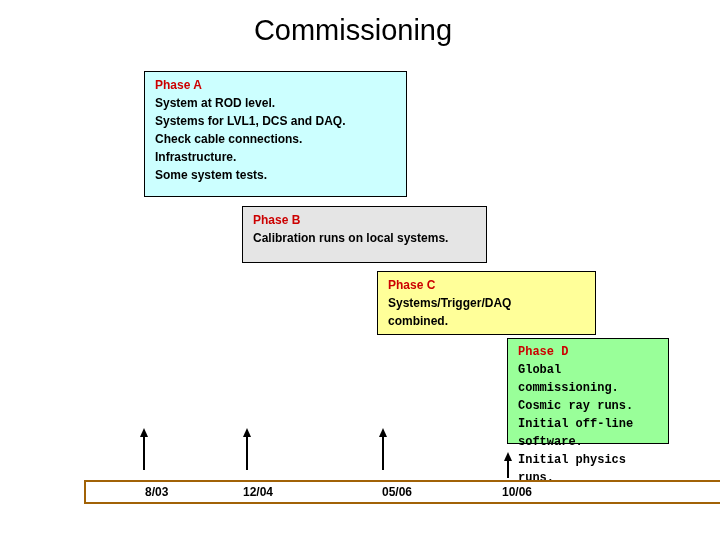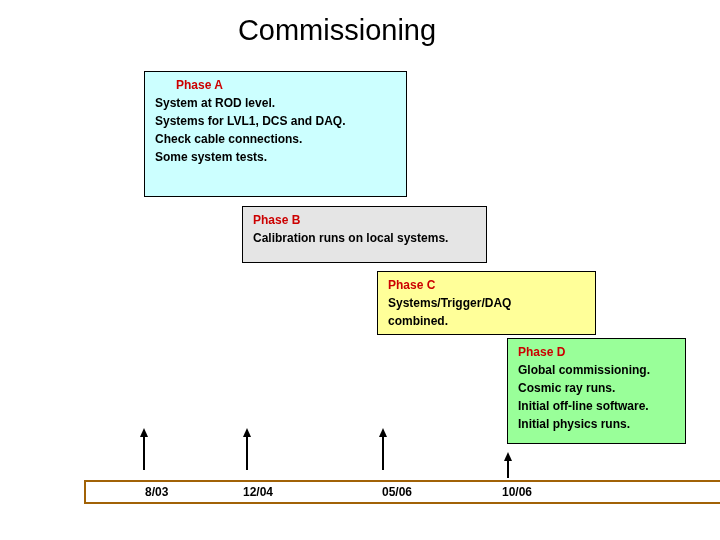--- a/index.html
+++ b/index.html
@@ -6,21 +6,21 @@
   .slide {
     position: relative;
     width: 720px;
     height: 540px;
     background: #ffffff;
     font-family: "Liberation Sans", sans-serif;
     overflow: hidden;
   }
   .slide-title {
     position: absolute;
-    left: 0;
+    left: 16px;
     top: 14px;
     width: 674px;
     margin: 0;
     text-align: center;
     font-size: 29px;
     font-weight: 400;
     color: #000000;
   }
   .phase-box {
     position: absolute;
@@ -29,21 +29,21 @@
     padding: 4px 10px;
     font-size: 12px;
     font-weight: bold;
     line-height: 18px;
     color: #000000;
   }
   .phase-box .phase-label { color: #cc0000; }
   .phase-a { left: 144px; top: 71px;  width: 263px; height: 126px; }
   .phase-b { left: 242px; top: 206px; width: 245px; height: 57px;  }
   .phase-c { left: 377px; top: 271px; width: 219px; height: 64px;  }
-  .phase-d { left: 507px; top: 338px; width: 179px; height: 106px; }
+  .phase-d { left: 507px; top: 338px; width: 162px; height: 106px; font-family: Liberation Mono, monospace; }
 
   .arrow { position: absolute; width: 9px; }
   .arrow-head {
     width: 0; height: 0;
     border-left: 4.5px solid transparent;
     border-right: 4.5px solid transparent;
     border-bottom: 9px solid #000000;
     margin: 0 auto;
   }
   .arrow-stem { width: 2px; background: #000000; margin: 0 auto; }
@@ -77,24 +77,25 @@
   .date-4 { left: 416px; }
 </style>
 </head>
 <body>
 
 <div class="slide">
 
   <h1 class="slide-title">Commissioning</h1>
 
   <div class="phase-box phase-a" style="background-color: rgb(204, 255, 255);">
-    <div class="phase-label" style="color: rgb(204, 0, 0); margin-left: 21px;">Phase A</div>
+    <div class="phase-label" style="color: rgb(204, 0, 0);">Phase A</div>
     <div class="phase-line">System at ROD level.</div>
     <div class="phase-line">Systems for LVL1, DCS and DAQ.</div>
     <div class="phase-line">Check cable connections.</div>
+    <div class="phase-line">Infrastructure.</div>
     <div class="phase-line">Some system tests.</div>
   </div>
 
   <div class="phase-box phase-b" style="background-color: #e5e5e5;">
     <div class="phase-label" style="color: rgb(204, 0, 0);">Phase B</div>
     <div class="phase-line">Calibration runs on local systems.</div>
   </div>
 
   <div class="phase-box phase-c" style="background-color: rgb(255, 255, 153);">
     <div class="phase-label" style="color: rgb(204, 0, 0);">Phase C</div>

